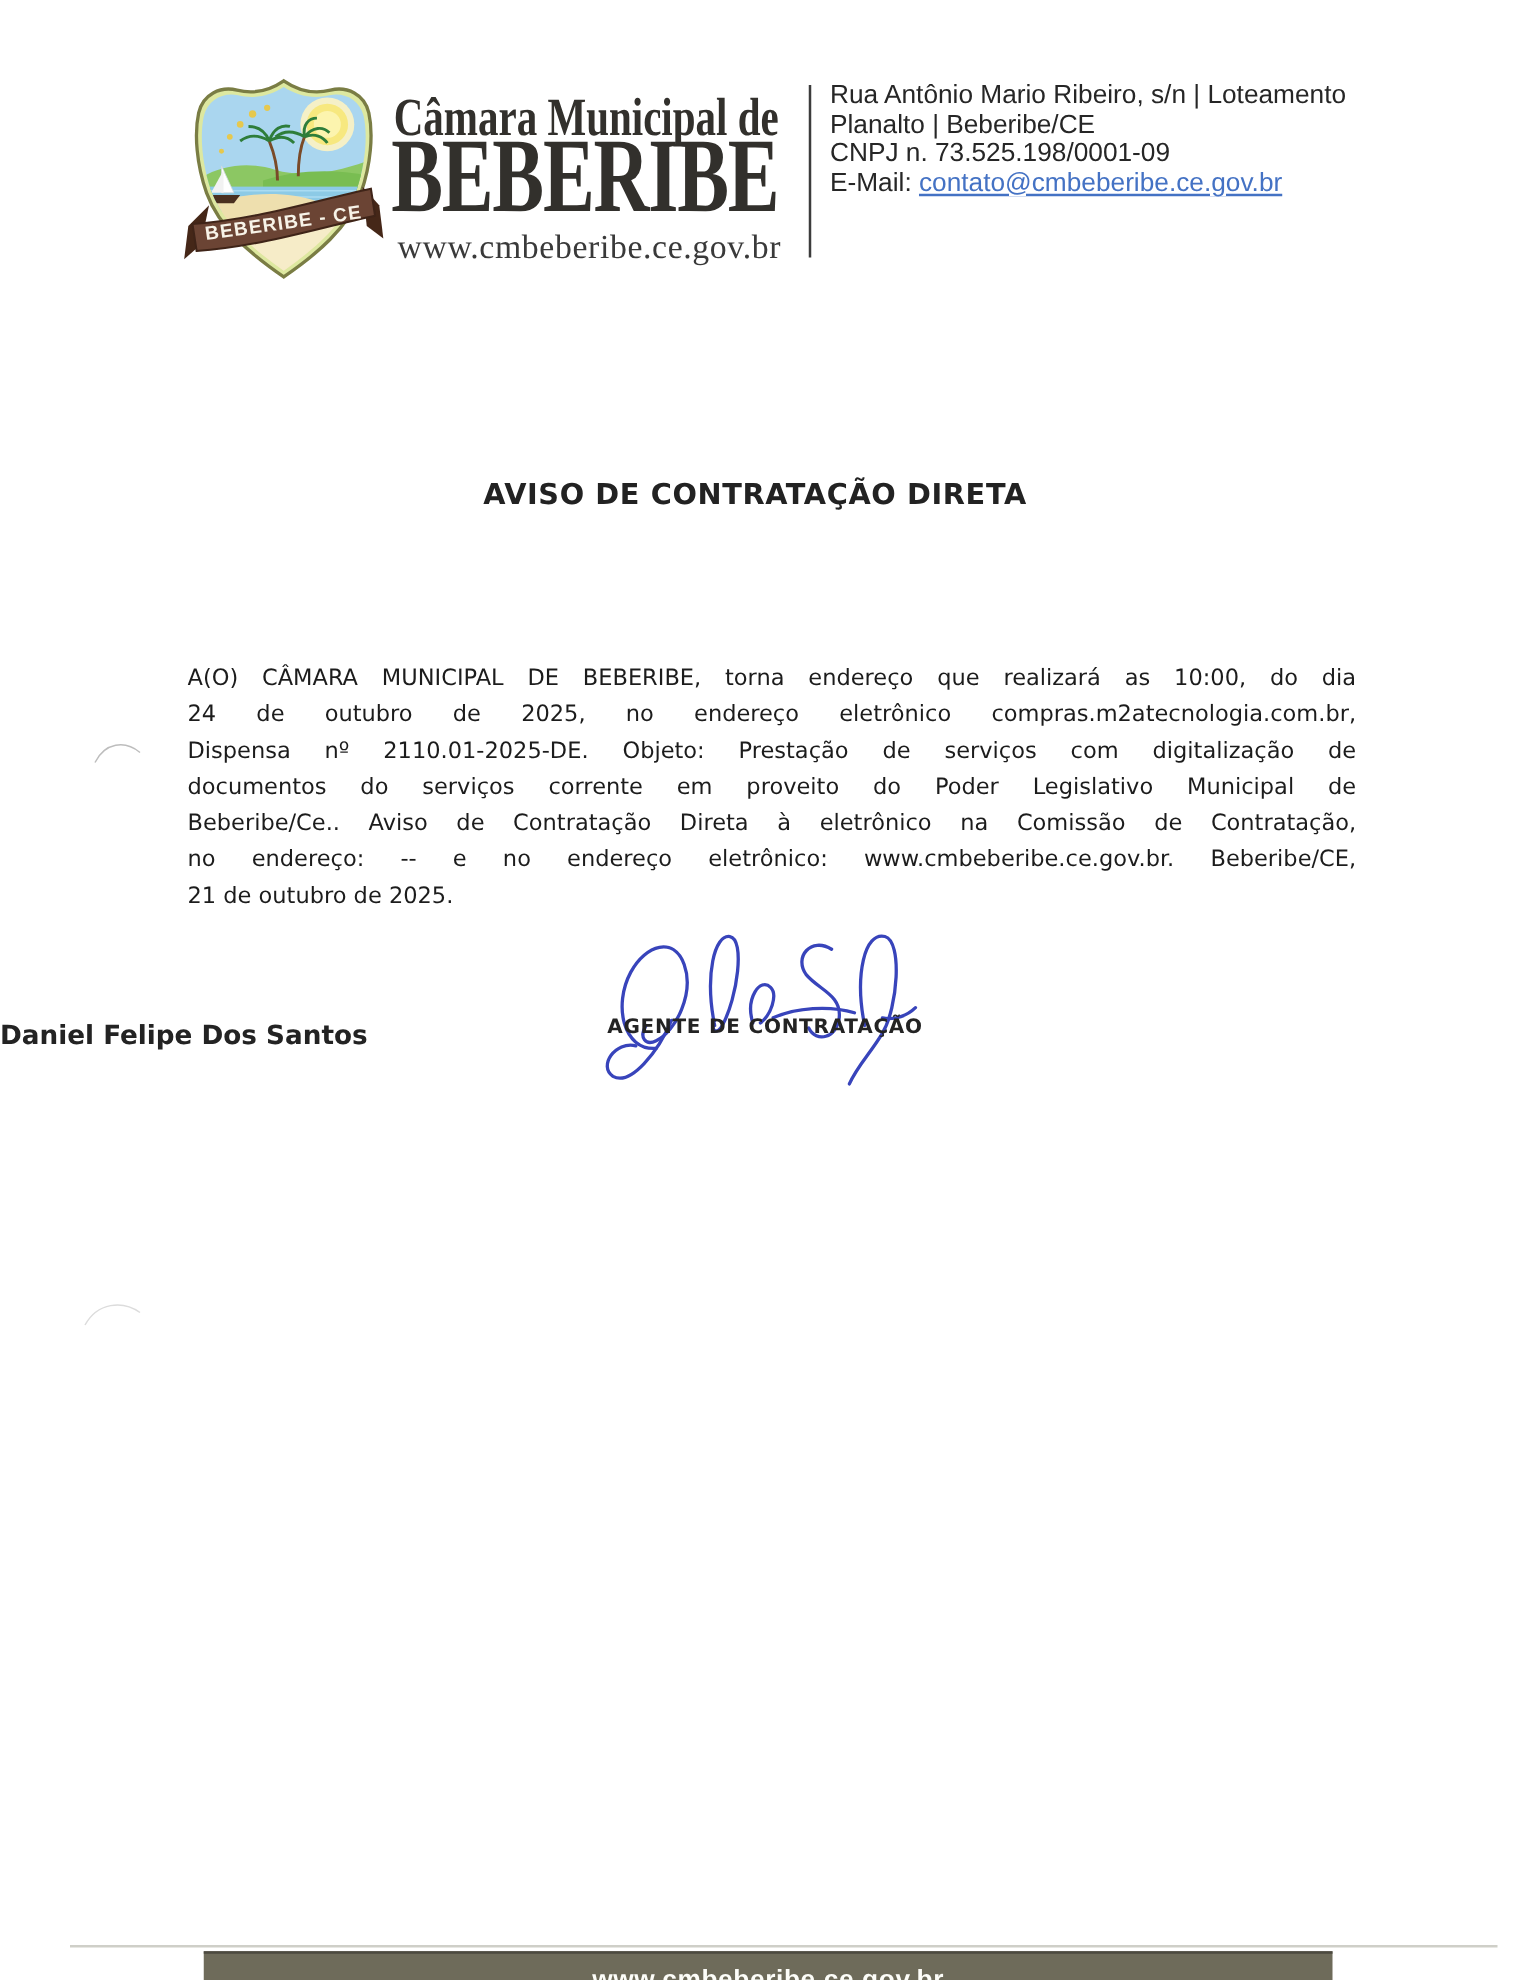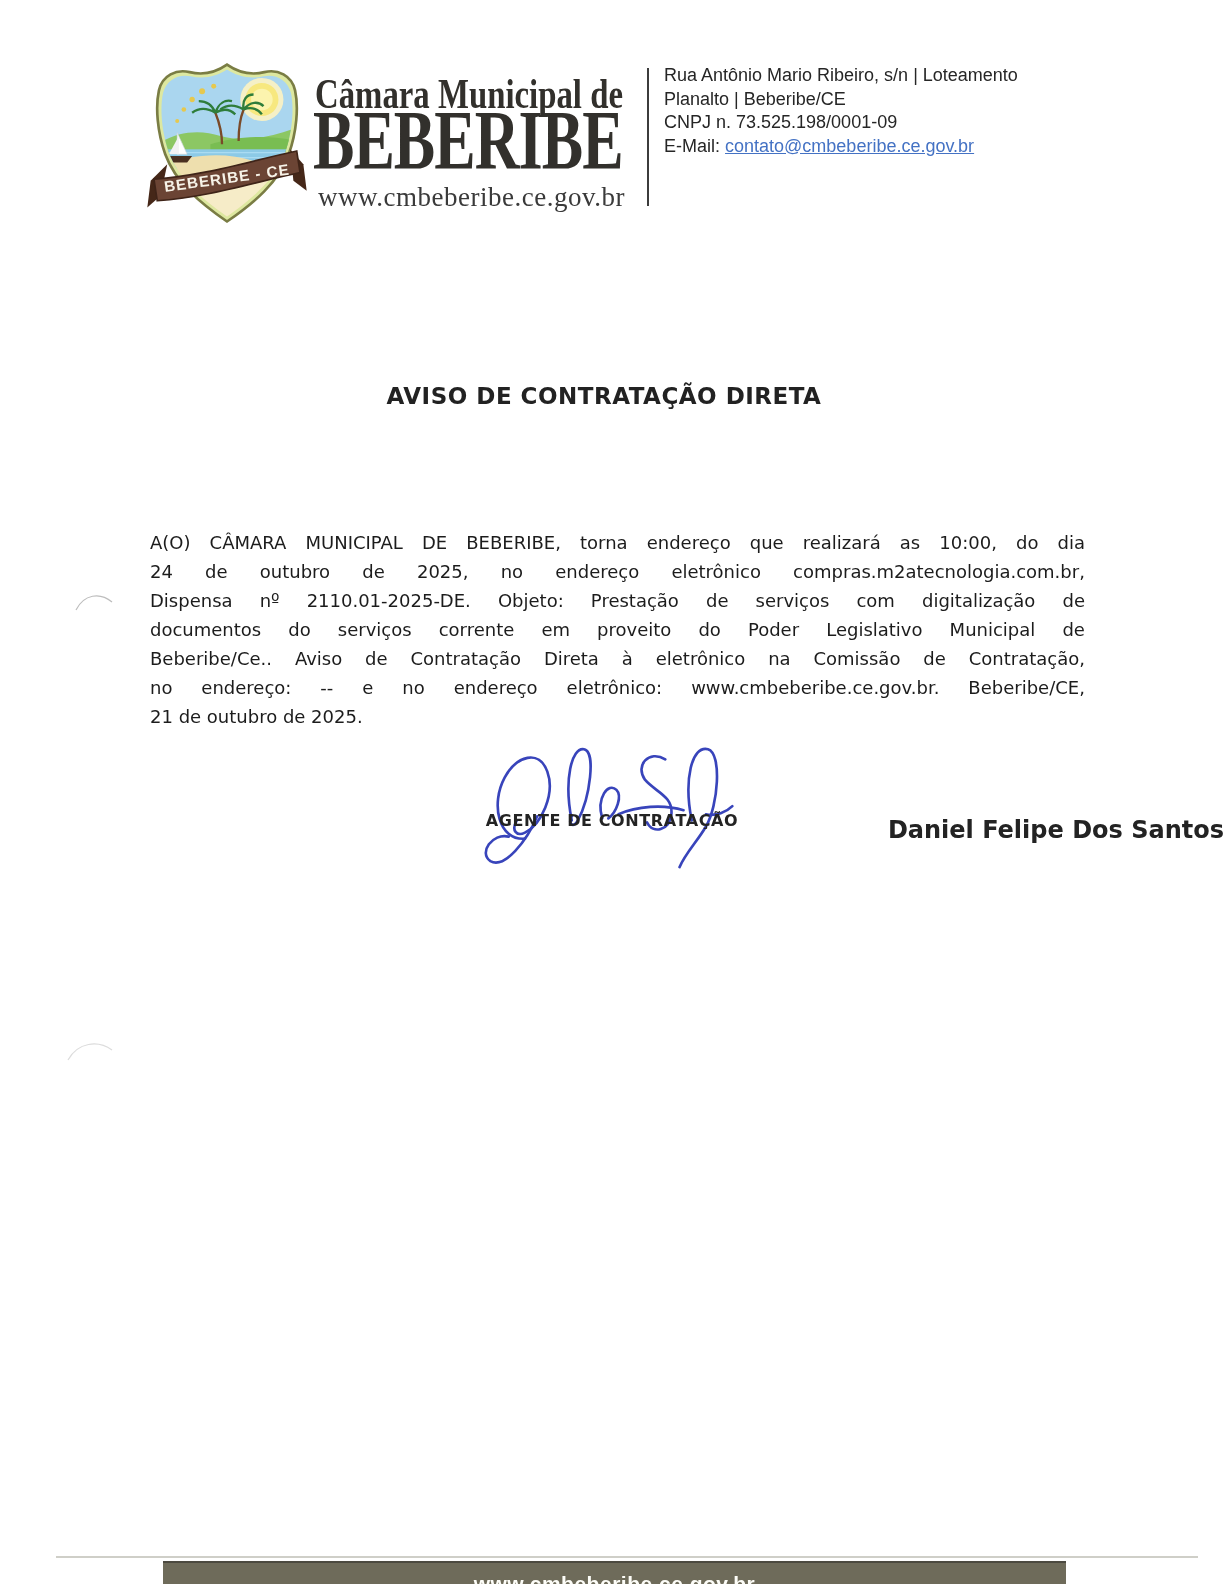--- a/index.html
+++ b/index.html
@@ -33,40 +33,40 @@
     font-family:"Liberation Serif", serif;
     font-size:27px; color:#3a3a3a; letter-spacing:0.5px; white-space:nowrap;
   }
   .v-divider {
     position:absolute; left:647px; top:68px; width:2px; height:138px;
     background:#3c3c3c;
   }
   .contact {
     position:absolute; left:664px; top:64px; width:420px;
     font-family:"Liberation Sans", sans-serif;
-    font-size:18px; line-height:23.5px; color:#262626;
+    font-size:21px; line-height:23.5px; color:#262626;
   }
   .contact a { color:#4472c4; text-decoration:underline; }
   
   .doc-title {
     position:absolute; left:0; top:383px; width:1208px;
     text-align:center; font-size:23px; font-weight:bold;
     letter-spacing:0.5px; color:#222;
   }
   .doc-body {
     position:absolute; left:150px; top:528px; width:935px;
     font-size:18px; line-height:29px; color:#1c1c1c;
   }
   .jline { display:flex; justify-content:space-between; height:29px; overflow:hidden; }
   .lline { height:29px; }
   
   .sig-svg { position:absolute; left:466px; top:718px; width:305px; height:158px; }
   .sig-name {
-    position:absolute; left:0; top:816px; width:1224px; text-align:right;
-    font-size:24px; font-weight:bold; color:#232323;
+    position:absolute; left:0; top:816px; width:1224px; text-align:left;
+    font-size:21px; font-weight:bold; color:#232323;
   }
   .sig-role {
     position:absolute; left:0; top:811px; width:1224px; text-align:center;
     font-size:16px; font-weight:bold; letter-spacing:0.6px; color:#232323;
   }
   
   .artifact { position:absolute; }
   
   .footer-rule {
     position:absolute; left:56px; top:1556px; width:1142px; height:2px;

